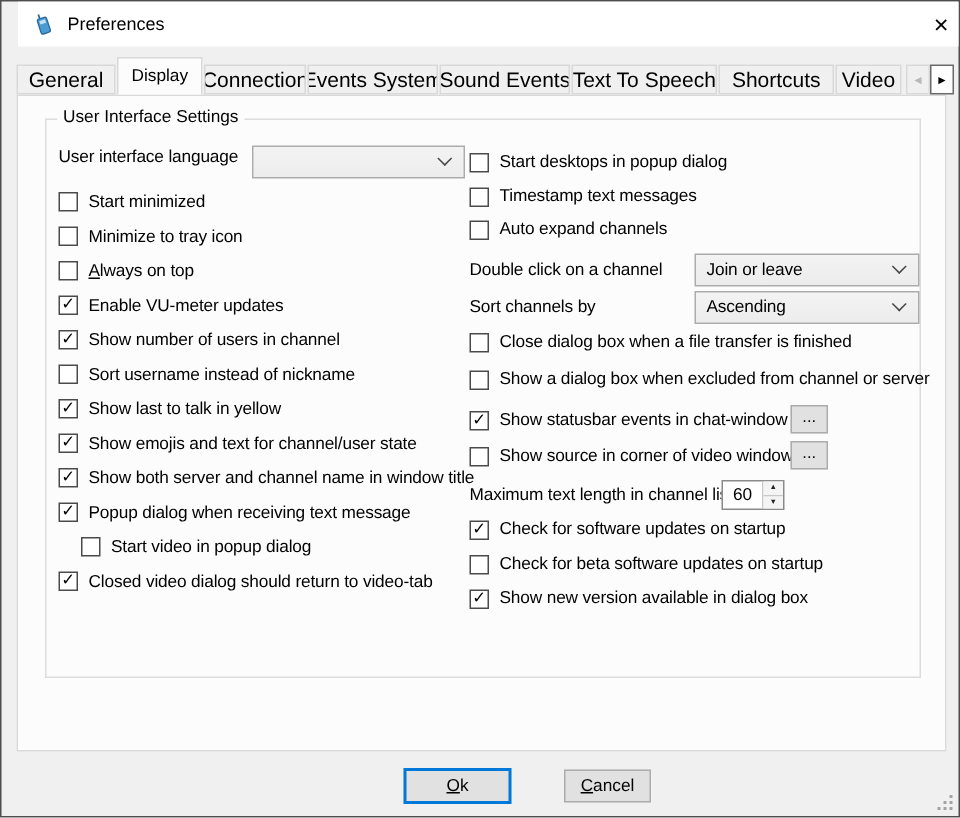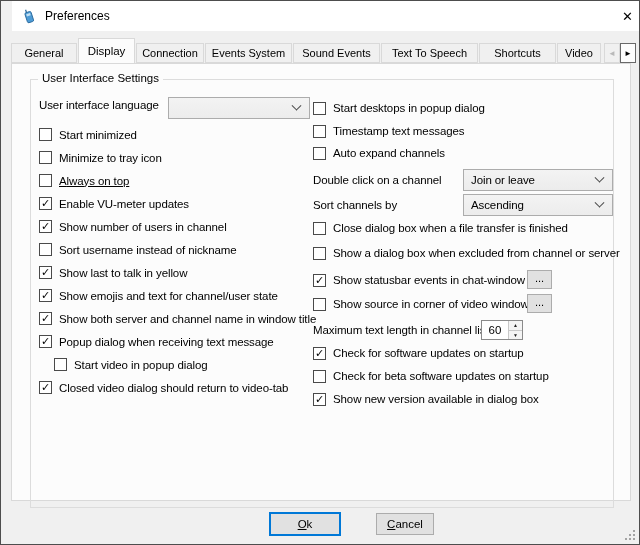--- a/index.html
+++ b/index.html
@@ -14,32 +14,32 @@
     background:#ffffff; display:flex; align-items:center;margin-left:11px; }
   .app-icon{ margin-left:9px; width:16px; height:16px; display:inline-flex; }
   .title{ margin-left:8px; font-size:12px; }
   .close-btn{ margin-left:auto; width:45px; height:29px; display:flex;
     align-items:center; justify-content:center; font-size:13px; cursor:default; }
   
   .tabbar{ position:absolute; left:10px; top:38px; height:24px;
     display:flex; align-items:flex-end; z-index:3; }
   .tab{ height:20px; background:#f0f0f0; border:1px solid #d9d9d9;
     margin-right:1px; display:flex; align-items:center; justify-content:center;
-    font-size:11px; white-space:nowrap; overflow:hidden; }
+    font-size:14px; white-space:nowrap; overflow:hidden; }
   .tab.active{ height:25px; background:#fcfcfc; border-bottom:none;
     position:relative; z-index:5; font-size:11.5px; }
   .tab-scroll{ position:absolute; top:42px; left:603px; display:flex; z-index:6; }
   .tsb{ width:16px; height:20px; display:flex; align-items:center; justify-content:center;
     font-size:8px; background:#f0f0f0; border:1px solid #d9d9d9; }
   .tsb.enabled{ border-color:#696969; color:#000; background:#fdfdfd; }
   .tsb.disabled{ color:#b9b9b9; }
   
   .panel{ position:absolute; left:10px; top:62px; width:620px; height:438px;
     background:#fcfcfc; border:1px solid #d9d9d9; }
-  .groupbox{ position:absolute; left:18px; top:15px; width:584px; height:429px;
+  .groupbox{ position:absolute; left:18px; top:15px; width:584px; height:373px;
     border:1px solid #dcdcdc; }
   .legend{ position:absolute; left:7px; top:-8px; background:#fcfcfc;
     padding:0 4px; font-size:11.5px; }
   
   .row{ position:absolute; display:flex; align-items:center; height:23px; white-space:nowrap; }
   .cb{ width:13px; height:13px; border:1px solid #4a4a4a; background:#fff;
     margin-right:7px; flex:none; display:flex; align-items:center; justify-content:center;
     font-size:11px; line-height:11px; color:#000; }
   .cl{ letter-spacing:-0.1px; }
   .lbl{ position:absolute; display:flex; align-items:center; height:22px;
@@ -121,21 +121,21 @@
       </div>
 
       <label class="row" style="left:8px;top:43px;">
         <span class="cb"></span>
         <span class="cl">Start minimized</span>
       </label>
       <label class="row" style="left:8px;top:66px;">
         <span class="cb"></span>
         <span class="cl">Minimize to tray icon</span>
       </label>
-      <label class="row" style="left:8px;top:89px;text-decoration:underline;">
+      <label class="row" style="left:8px;top:89px;">
         <span class="cb"></span>
         <span class="cl"><span class="mn">A</span><span>lways on top</span></span>
       </label>
       <label class="row" style="left:8px;top:112px;">
         <span class="cb checked">✓</span>
         <span class="cl">Enable VU-meter updates</span>
       </label>
       <label class="row" style="left:8px;top:135px;">
         <span class="cb checked">✓</span>
         <span class="cl">Show number of users in channel</span>

